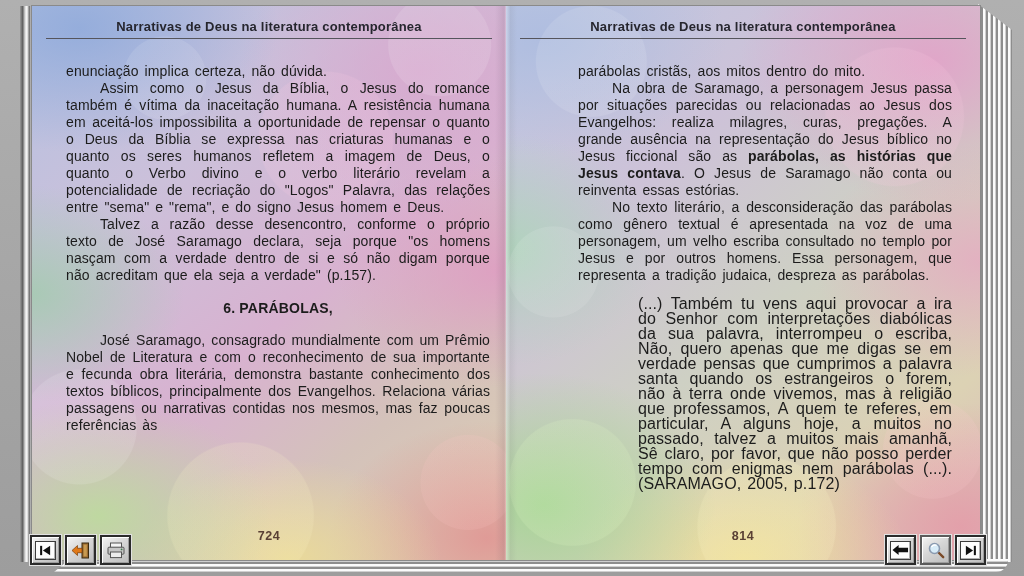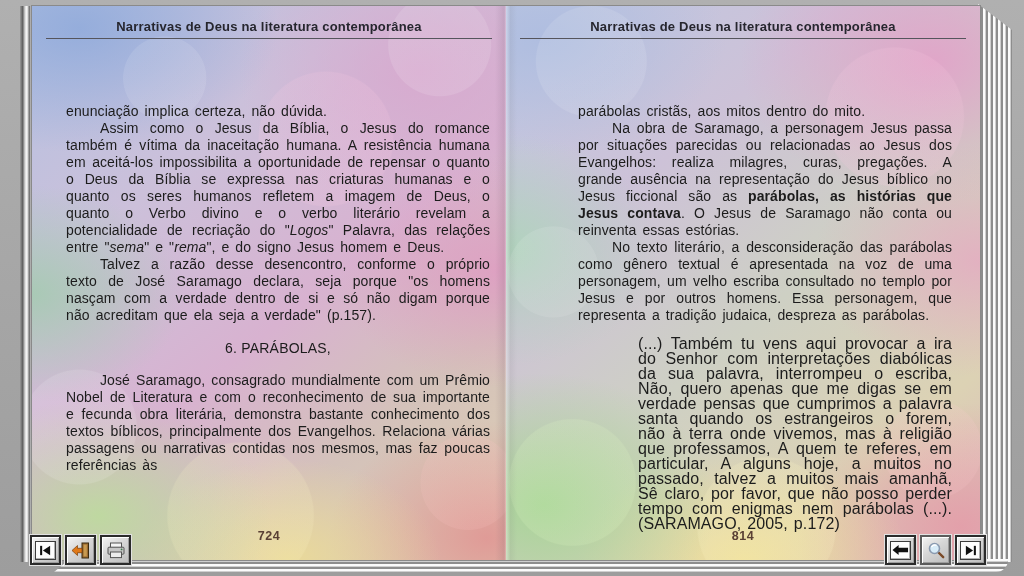--- a/index.html
+++ b/index.html
@@ -69,31 +69,31 @@
 
   .gutter { position:absolute; left:50%; top:0; bottom:0; width:22px; transform:translateX(-50%);
     background:linear-gradient(to right, rgba(90,70,90,0) 0%, rgba(90,70,90,.14) 42%,
       rgba(255,255,255,.28) 52%, rgba(110,110,110,.10) 70%, rgba(110,110,110,0) 100%);
     pointer-events:none; z-index:3; }
 
   .running-head { position:relative; z-index:2; margin:13px 14px 0 14px; text-align:center;
     font-size:13px; font-weight:bold; letter-spacing:.2px; color:#26262e;
     padding-bottom:4px; border-bottom:1px solid #55555c; }
 
-  .page-body { position:absolute; z-index:2; top:57px; left:0; right:4px; color:#1c1c1c;margin-top:40px; }
+  .page-body { position:absolute; z-index:2; top:57px; left:0; right:4px; color:#1c1c1c; }
   .page-left  .page-body { padding:0 12px 0 34px; }
   .page-right .page-body { padding:0 24px 0 72px; }
 
   .para { text-align:justify; font-size:14px; line-height:17px; letter-spacing:.1px;
           word-spacing:2px; text-indent:34px; }
   .para.no-indent { text-indent:0; }
-  .it { font-style:italic; }
+  .it { }
   .bd { font-weight:bold; }
 
-  .heading { text-align:center; font-weight:normal; font-size:14px; line-height:17.5px;
+  .heading { text-align:center; font-weight:bold; font-size:14px; line-height:17.5px;
              margin:16px 0 14px 0; letter-spacing:.2px; }
 
   .quote { text-align:justify; font-size:16px; line-height:15px; letter-spacing:.1px;
            word-spacing:1.5px; margin:12px 0 13px 60px; }
 
   .page-number { position:absolute; z-index:2; bottom:17px; left:0; right:0; text-align:center;
     font-size:12.5px; font-weight:bold; color:#5a4034; letter-spacing:.5px; }
 
   .toolbar { position:absolute; bottom:7px; display:flex; gap:4px; z-index:6; }
   .toolbar-left  { left:10px; }

